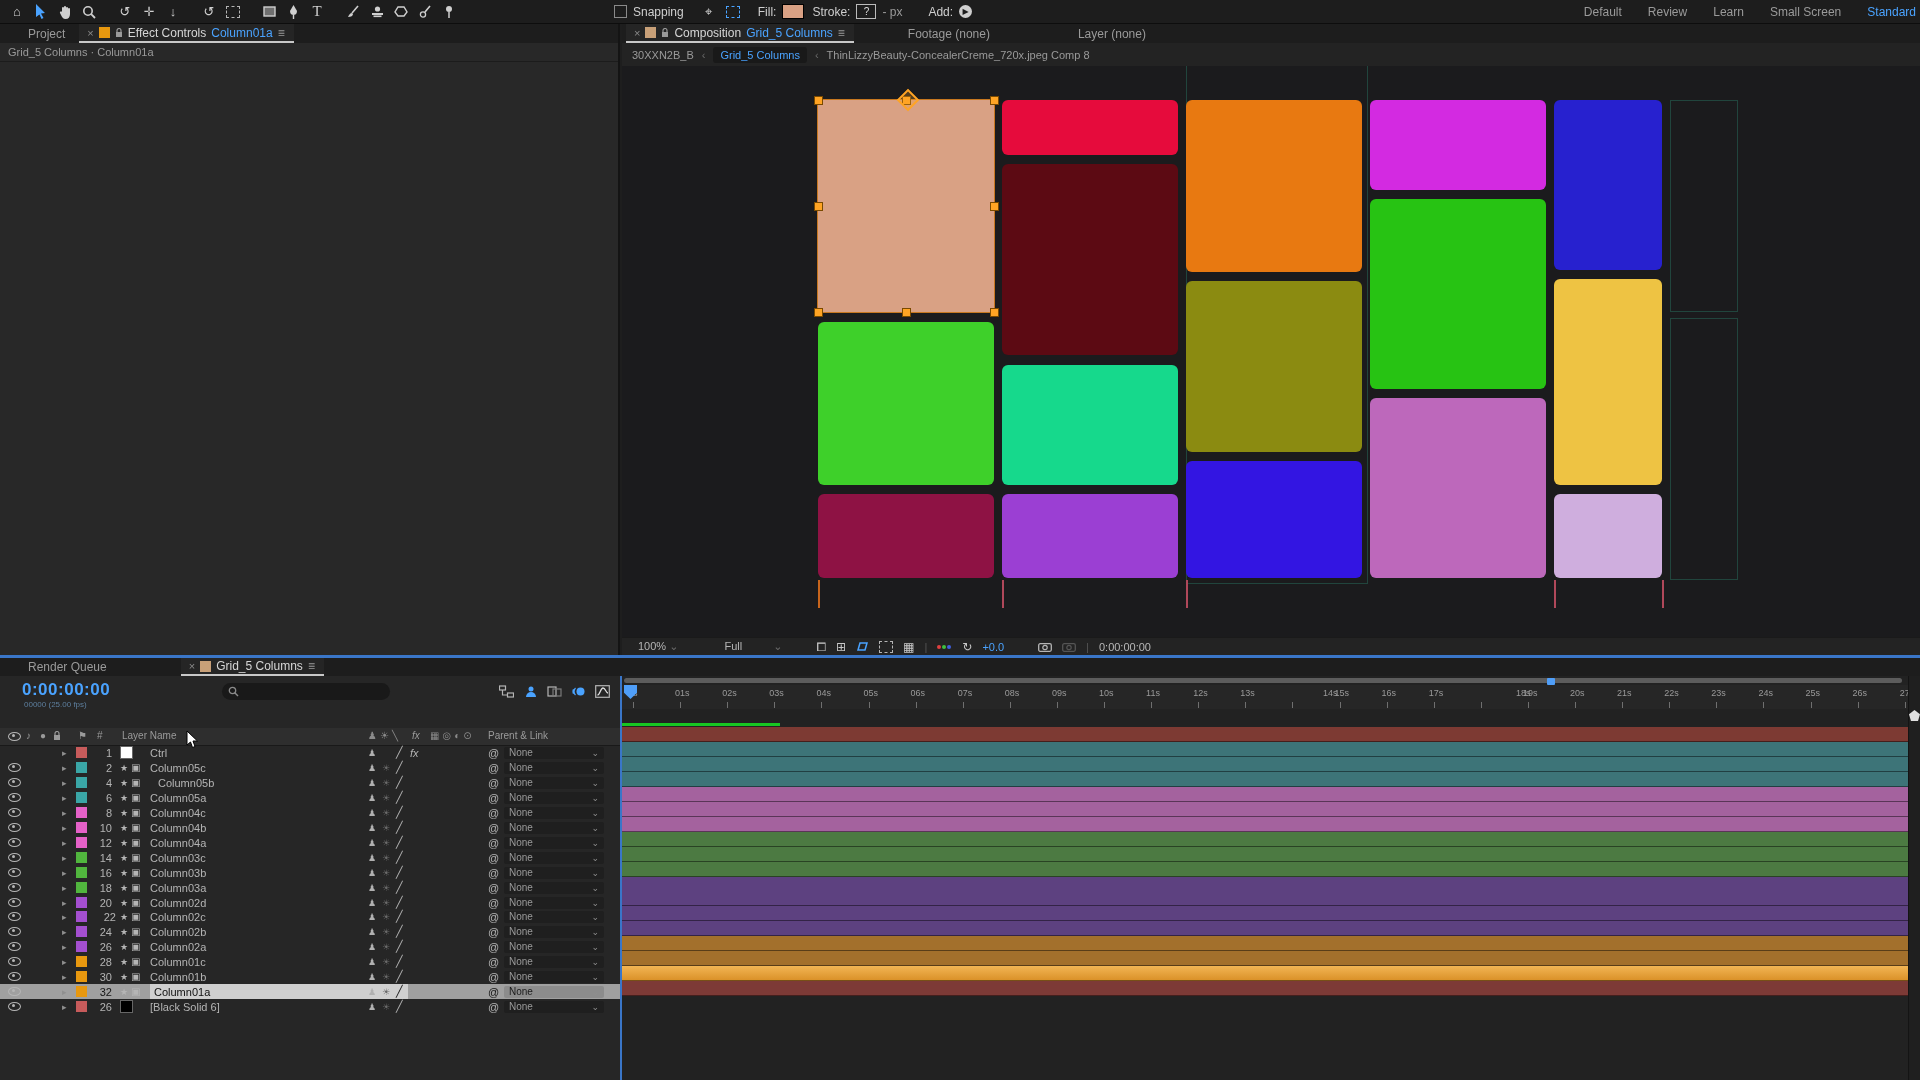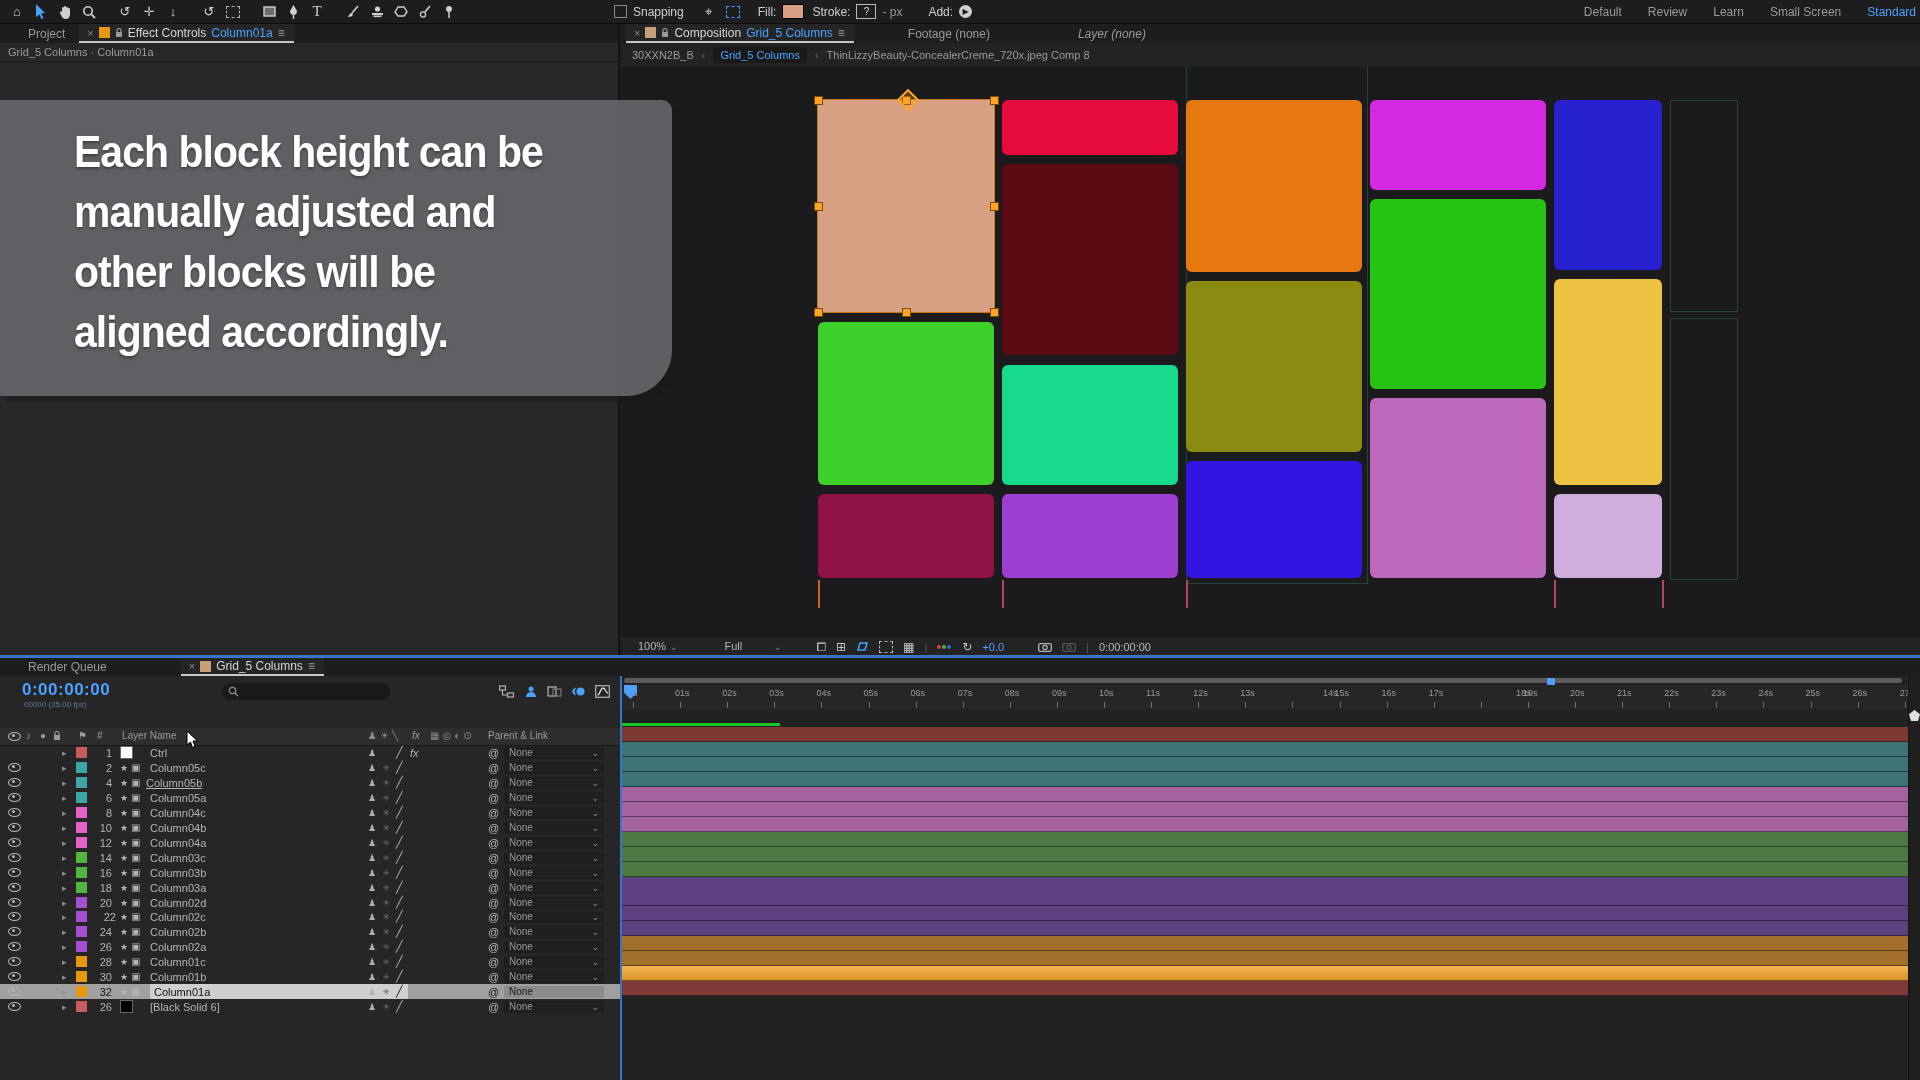--- a/index.html
+++ b/index.html
@@ -218,46 +218,38 @@
             </svg>
         </span>
         <span>Effect Controls</span>
         <span class="blue">Column01a</span>
         <span class="tabmenu">≡</span>
       </span>
     </div>
     <div class="lp-info">Grid_5 Columns · Column01a</div>
   </div>
 
-  <div class="abs callout">
-    <div class="txt">
-      <div>Each block height can be</div>
-      <div>manually adjusted and</div>
-      <div>other blocks will be</div>
-      <div>aligned accordingly.</div>
-    </div>
-  </div>
 
   <div class="abs cpanel">
     <div class="cp-tabs tabrow">
       <span class="tab-active" style="margin-left:4px;">
         <span class="tabx">×</span>
         <span class="tabswatch" id="comp-tab-swatch" style="background: rgb(200, 160, 120);"></span>
         <span class="lock">
           <svg width="8" height="10" viewBox="0 0 8 10">
               <rect x="1" y="4" width="6" height="5" fill="#9a9a9a"></rect>
               <path d="M2 4 V2.5 a2 2 0 0 1 4 0 V4" fill="none" stroke="#9a9a9a" stroke-width="1.2"></path>
             </svg>
         </span>
         <span>Composition</span>
         <span class="blue">Grid_5 Columns</span>
         <span class="tabmenu">≡</span>
       </span>
       <span class="tab-plain" style="margin-left:40px;">Footage (none)</span>
-      <span class="tab-plain" style="margin-left:60px;font-style:italic;">Layer (none)</span>
+      <span class="tab-plain" style="margin-left:60px;">Layer (none)</span>
     </div>
     <div class="crumb">
       <span>30XXN2B_B</span>
       <span class="dim">‹</span>
       <span class="pill">Grid_5 Columns</span>
       <span class="dim">‹</span>
       <span>ThinLizzyBeauty-ConcealerCreme_720x.jpeg Comp 8</span>
     </div>
 
     <div class="viewer" id="viewer">
@@ -470,21 +462,21 @@
             </span>
     <span class="cell twirl" style="left:62px;">▸</span>
     <span class="cell" style="left:76px;">
               <span class="chip" style="background:#3aa6a6;"></span>
             </span>
     <span class="cell" style="left:92px;width:20px;justify-content:flex-end;">4</span>
     <span class="cell" style="left:120px;">
               <span style="font-size:9px;color:#b5b5b5;">★</span>
        <span style="font-size:10px;color:#b5b5b5;margin-left:3px;">▣</span>
             </span>
-    <span class="cell " style="left:146px;text-decoration:underline;">Column05b</span>
+    <span class="cell " style="left:158px;">Column05b</span>
     <span class="cell" style="left:368px;color:#b0b0b0;font-size:9px;">♟</span>
     <span class="cell" style="left:382px;color:#6a6a6a;font-size:9px;">☀</span>
     <span class="cell" style="left:396px;">╱</span>
 
     <span class="cell" style="left:488px;">@</span>
     <span class="cell" style="left:504px;">
       <span class="pdrop">
                 <span>None</span>
                 <span class="pchev">⌄</span>
               </span>

